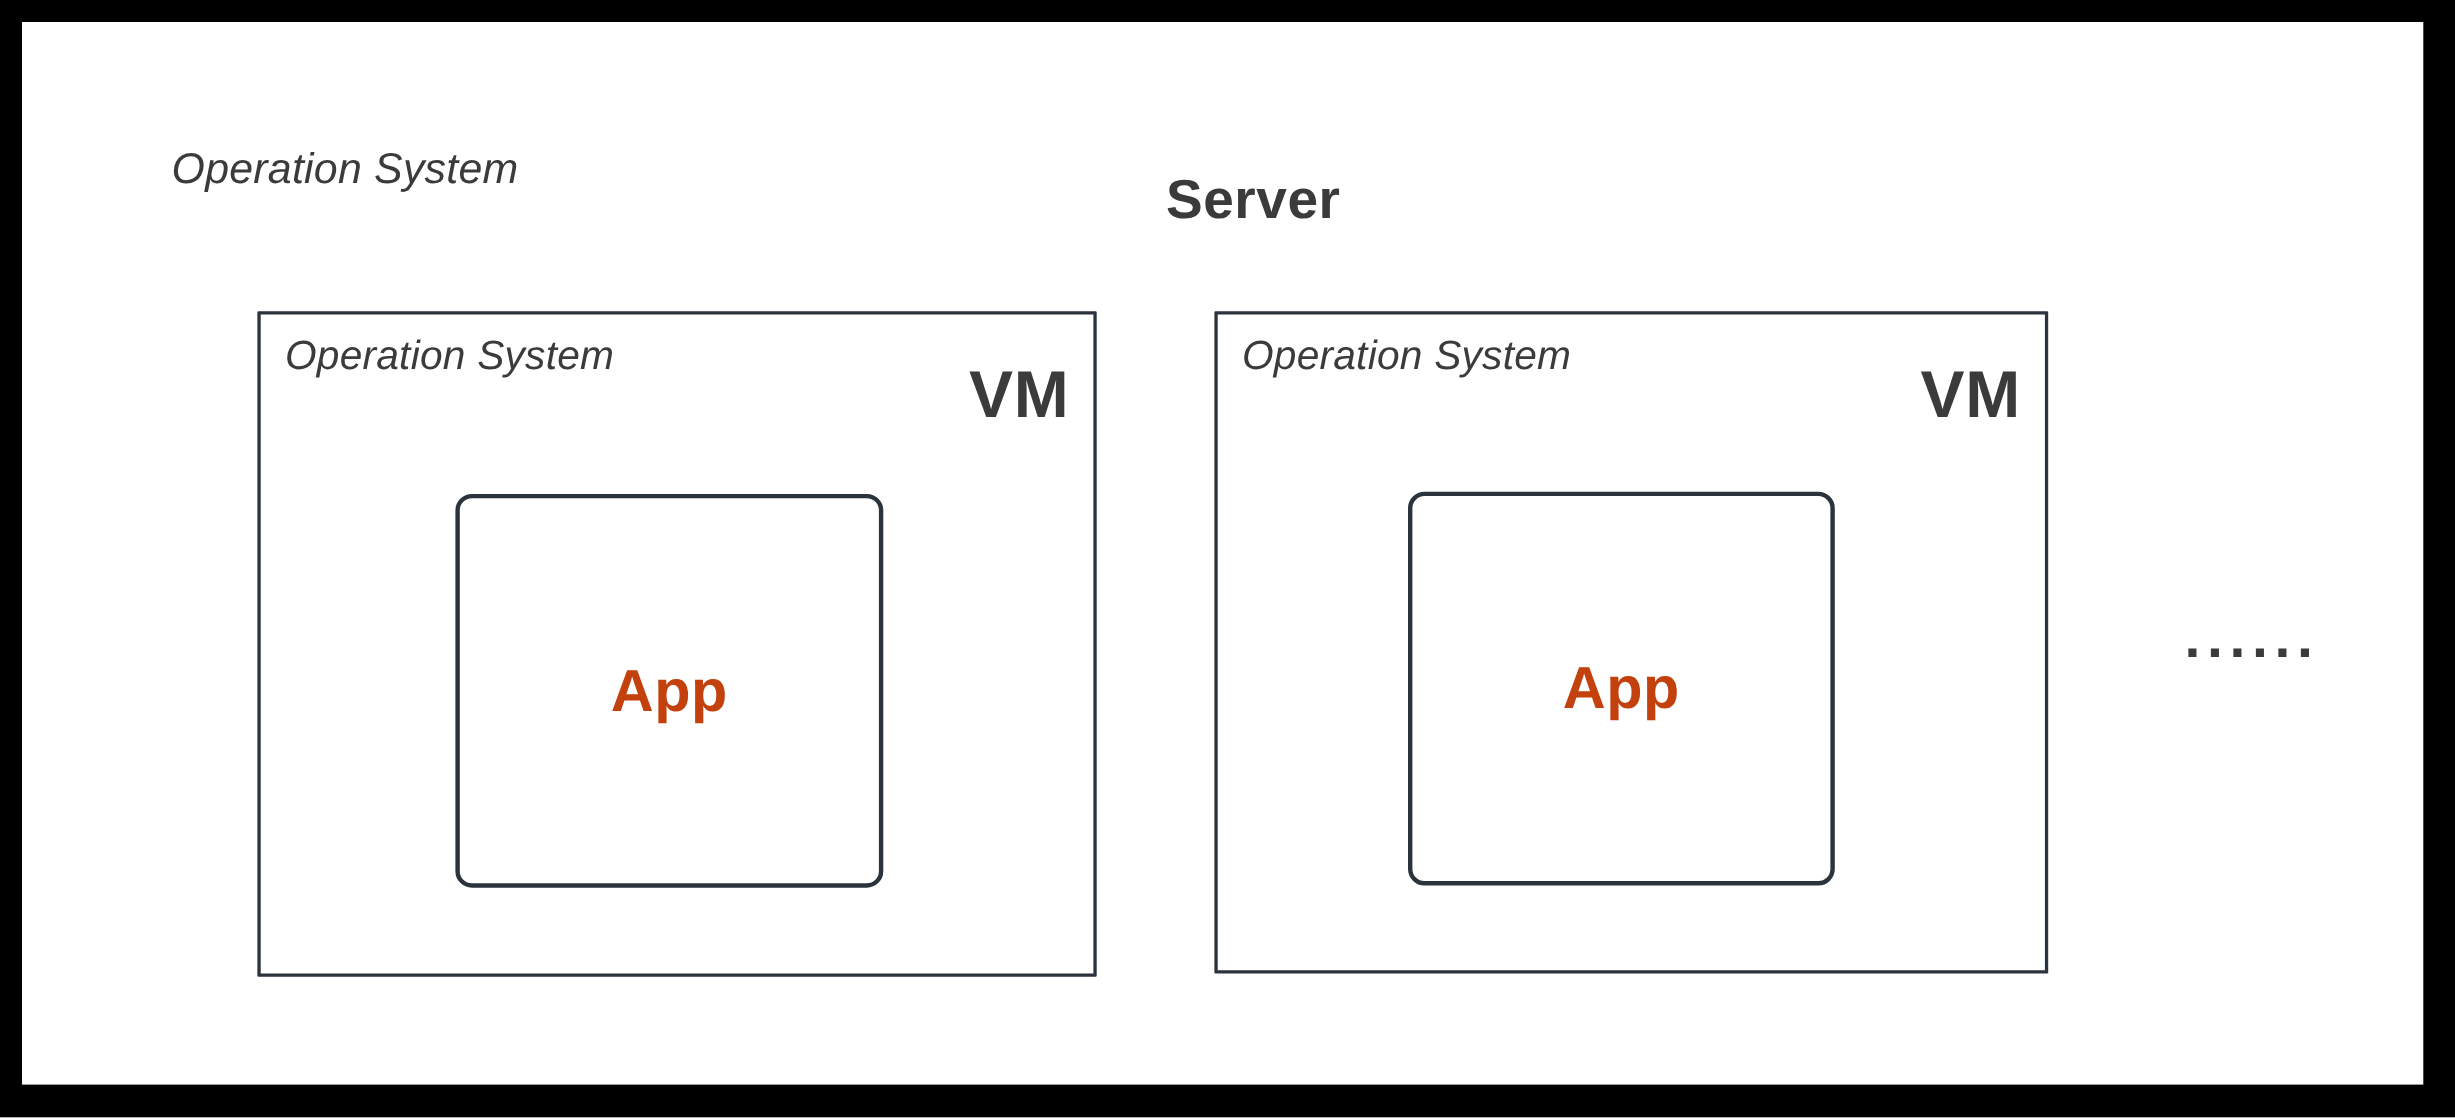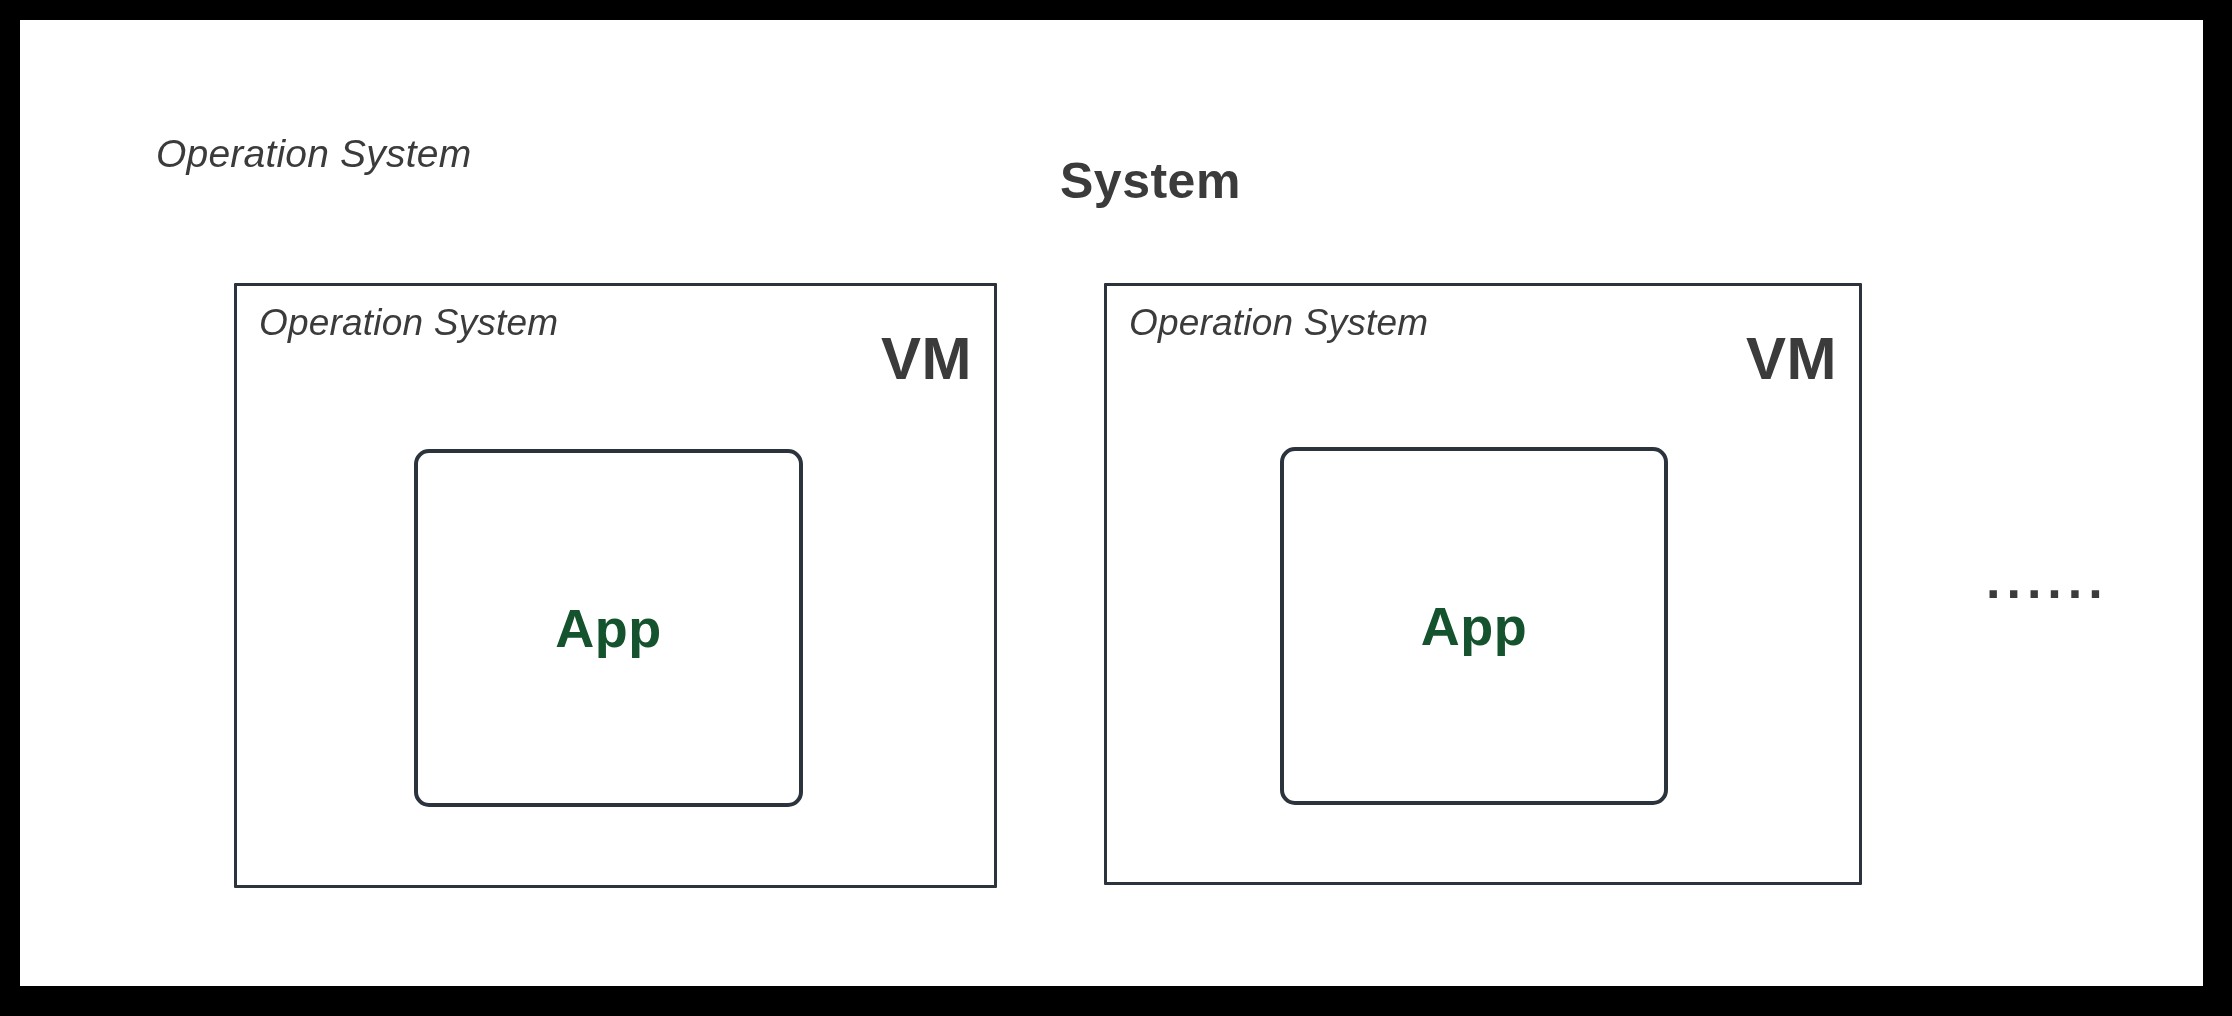--- a/index.html
+++ b/index.html
@@ -94,21 +94,21 @@
   .app-label {
     position: absolute;
     left: 0;
     right: 0;
     top: 50%;
     transform: translateY(-50%);
     text-align: center;
     font-family: "Liberation Sans", sans-serif;
     font-weight: bold;
     font-size: 54px;
-    color: #14532d;
+    color: #c2410c;
     letter-spacing: 0.5px;
   }
 
   .ellipsis {
     position: absolute;
     left: 1966px;
     top: 530px;
     font-family: "Liberation Sans", sans-serif;
     font-weight: bold;
     font-size: 52px;
@@ -118,21 +118,21 @@
   }
 </style>
 </head>
 <body>
 
 <div id="canvas">
   <div class="page-surface">
 
     <div class="os-label outer">Operation System</div>
 
-    <div class="server-title">System</div>
+    <div class="server-title">Server</div>
 
     <div class="vm-box" style="left:214px; top:263px; width:763px; height:605px;">
       <div class="os-label inner" style="left:22px; top:16px;">Operation System</div>
       <div class="vm-tag" style="right:22px; top:38px;">VM</div>
       <div class="app-box" style="left:177px; top:163px; width:389px; height:358px;">
         <div class="app-label">App</div>
       </div>
     </div>
 
     <div class="vm-box" style="left:1084px; top:263px; width:758px; height:602px;">

